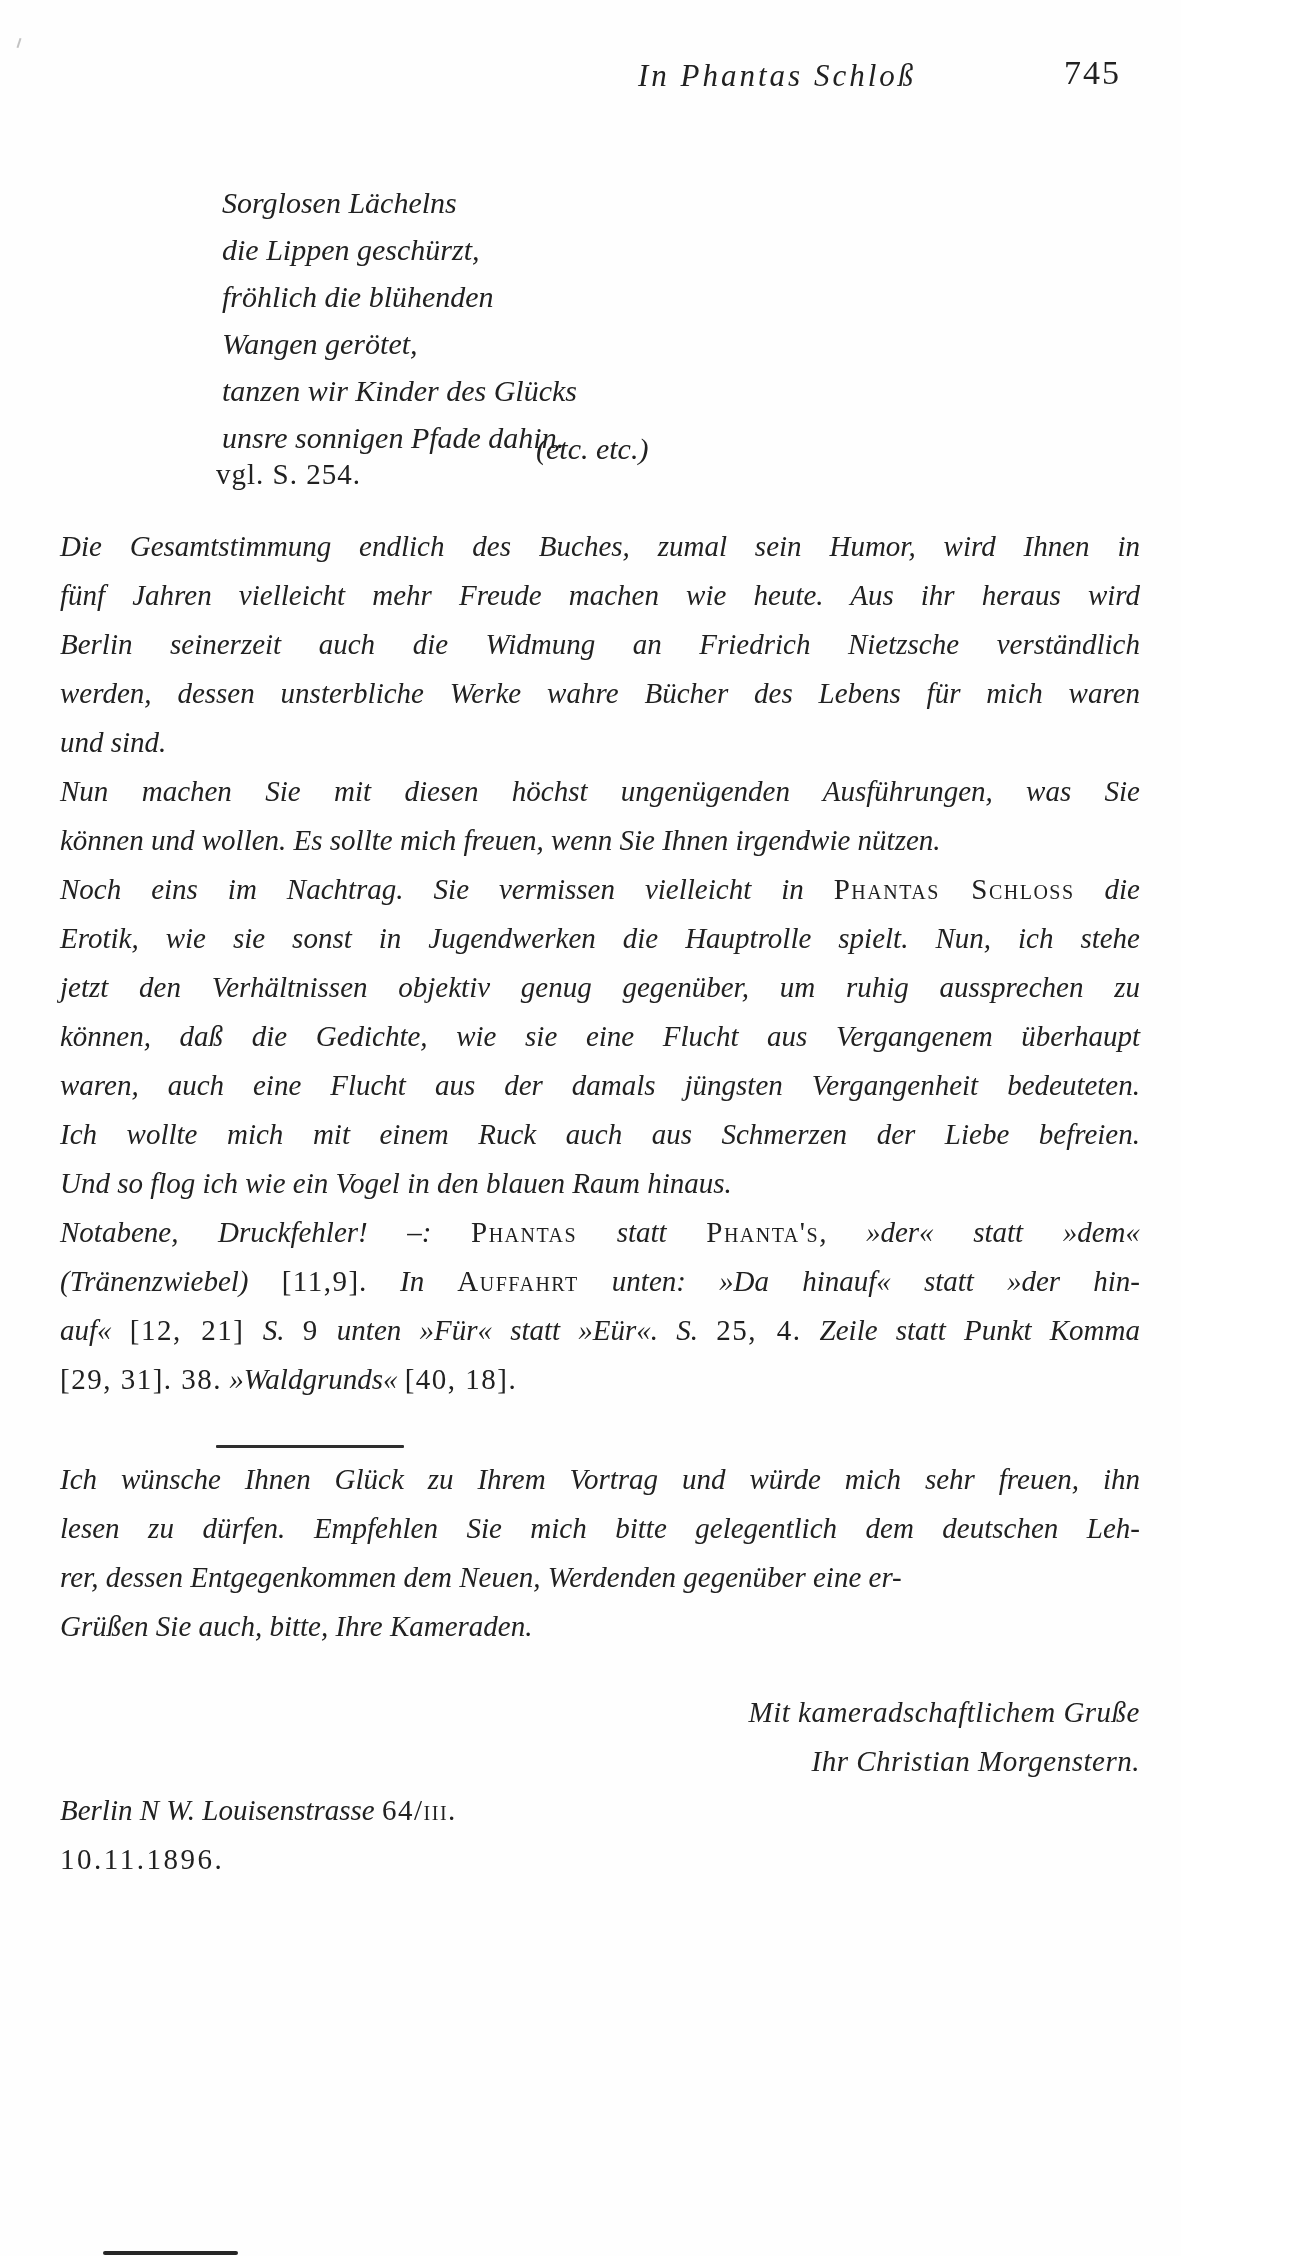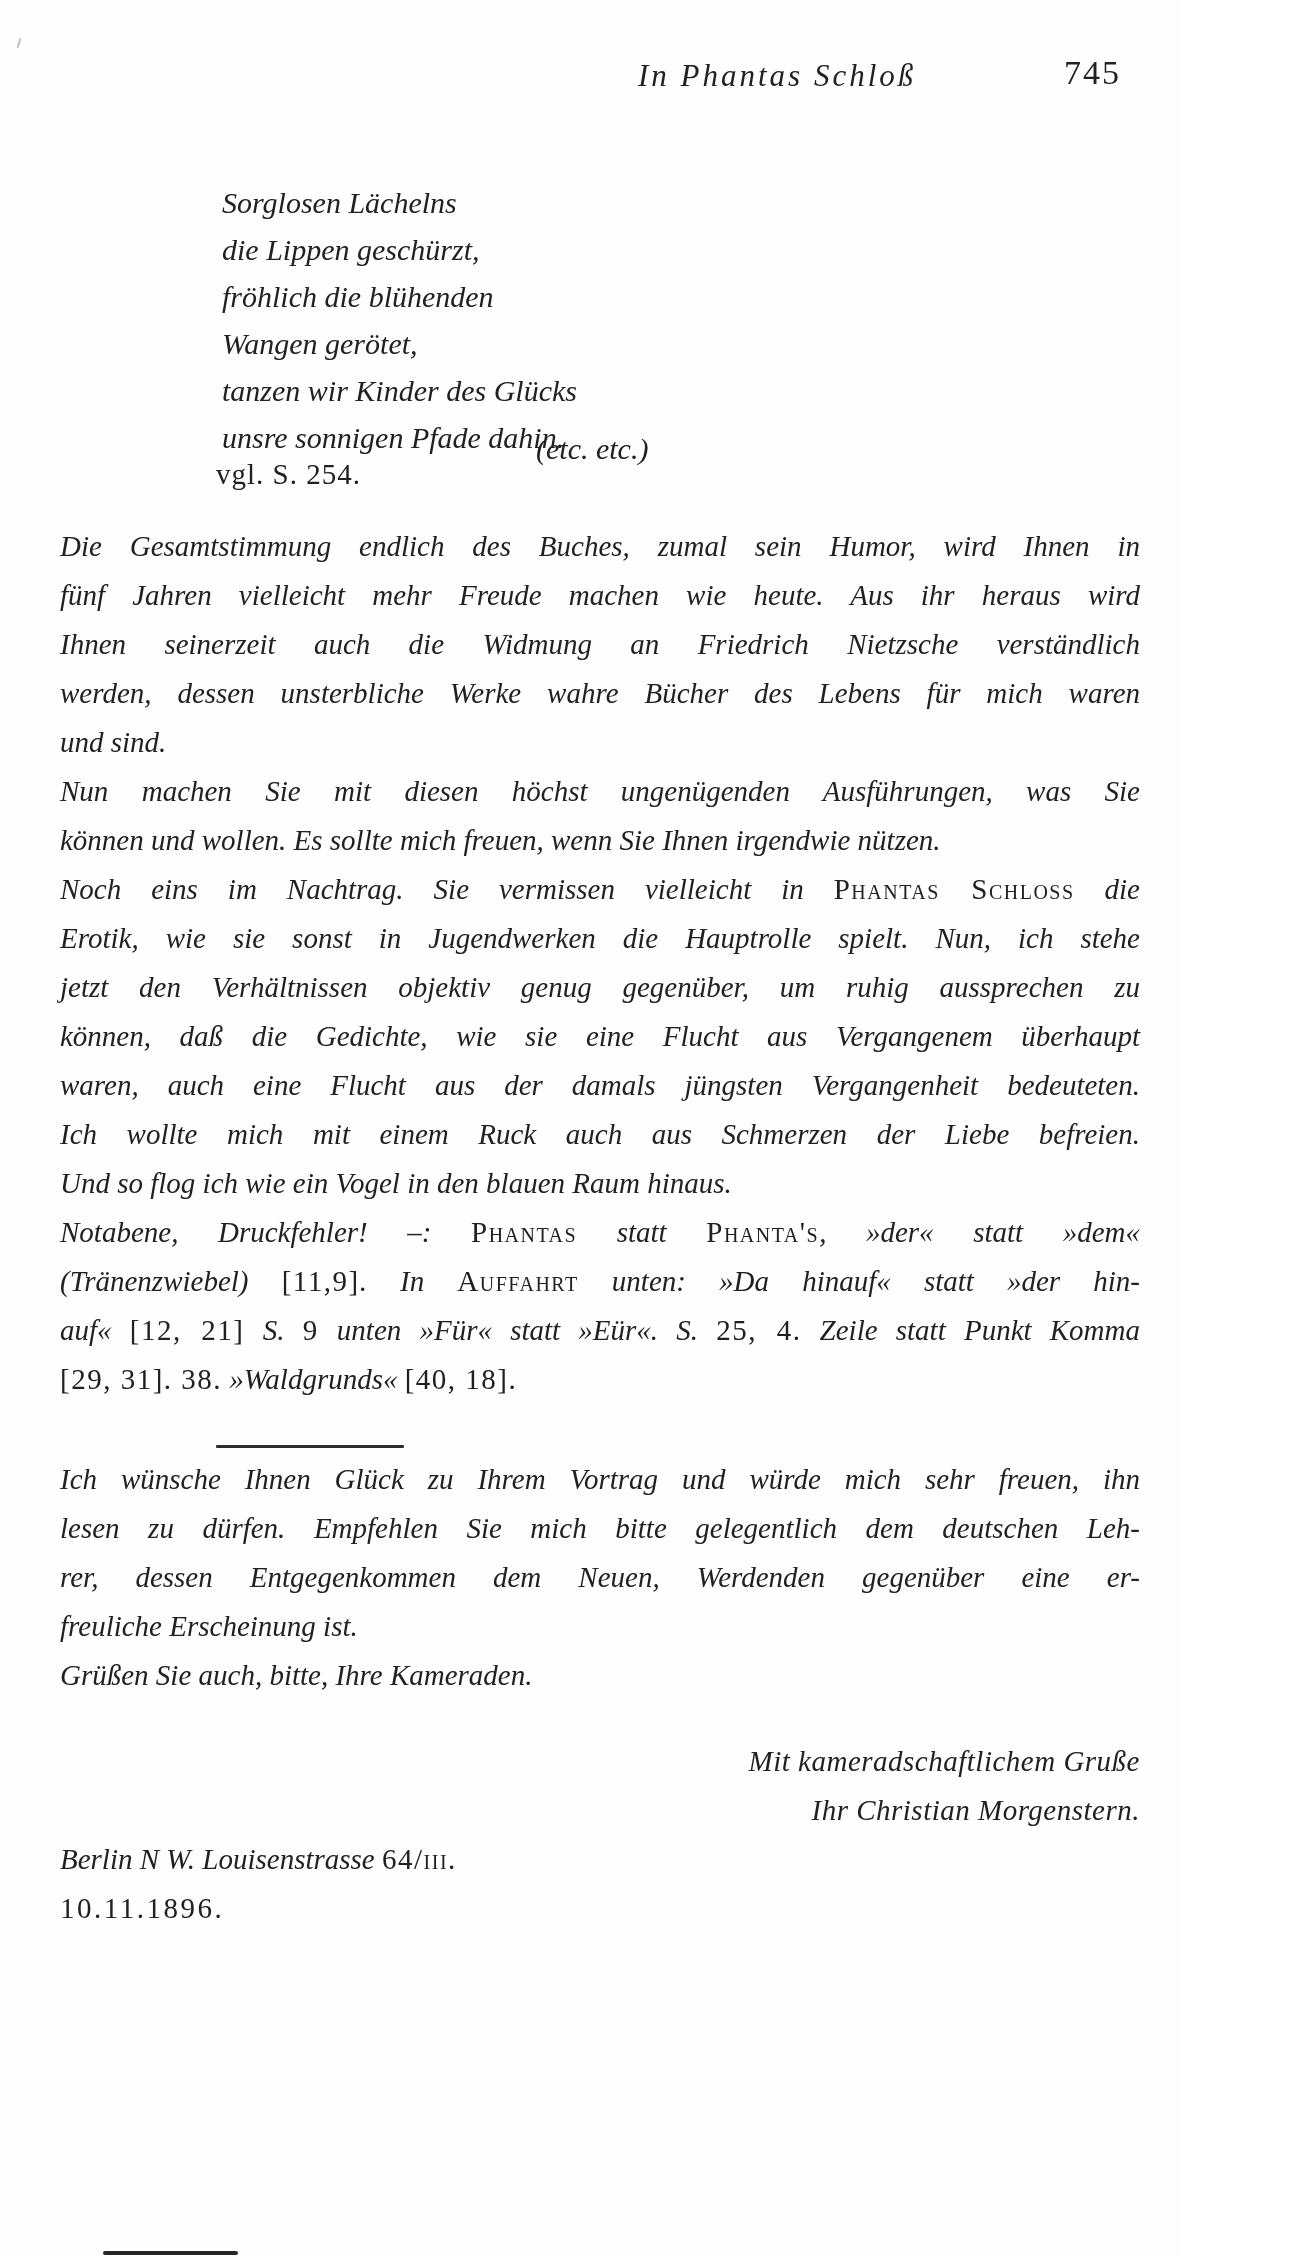--- a/index.html
+++ b/index.html
@@ -75,21 +75,21 @@
       <div class="line"><span class="seg">tanzen wir Kinder des Glücks</span></div>
       <div class="line"><span class="seg">unsre sonnigen Pfade dahin.</span></div>
     </div>
   <div class="etc-note">(etc. etc.)</div>
   <div class="ref-note">vgl. S. 254.</div>
 
   <div class="bodytext">
     <div class="para">
         <div class="line"><span class="seg">Die Gesamtstimmung endlich des Buches, zumal sein Humor, wird Ihnen in</span></div>
         <div class="line"><span class="seg">fünf Jahren vielleicht mehr Freude machen wie heute. Aus ihr heraus wird</span></div>
-        <div class="line"><span class="seg">Ihnen seinerzeit auch die Widmung an Friedrich Nietzsche verständlich</span></div>
+        <div class="line"><span class="seg">Berlin seinerzeit auch die Widmung an Friedrich Nietzsche verständlich</span></div>
         <div class="line"><span class="seg">werden, dessen unsterbliche Werke wahre Bücher des Lebens für mich waren</span></div>
         <div class="line"><span class="seg">und sind.</span></div>
       </div>
     <div class="para">
         <div class="line"><span class="seg">Nun machen Sie mit diesen höchst ungenügenden Ausführungen, was Sie</span></div>
         <div class="line"><span class="seg">können und wollen. Es sollte mich freuen, wenn Sie Ihnen irgendwie nützen.</span></div>
       </div>
     <div class="para">
         <div class="line"><span class="seg">Noch eins im Nachtrag. Sie vermissen vielleicht in </span><span class="seg sc">Phantas Schloss</span><span class="seg"> die</span></div>
         <div class="line"><span class="seg">Erotik, wie sie sonst in Jugendwerken die Hauptrolle spielt. Nun, ich stehe</span></div>
@@ -105,21 +105,20 @@
         <div class="line"><span class="seg">auf« </span><span class="seg up">[12, 21]</span><span class="seg"> S. </span><span class="seg up">9</span><span class="seg"> unten »Für« statt »Eür«. S. </span><span class="seg up">25, 4.</span><span class="seg"> Zeile statt Punkt Komma</span></div>
         <div class="line"><span class="seg up">[29, 31]. 38.</span><span class="seg"> »Waldgrunds« </span><span class="seg up">[40, 18].</span></div>
       </div>
 
     <div class="divider"></div>
 
     <div class="para after-divider">
         <div class="line"><span class="seg">Ich wünsche Ihnen Glück zu Ihrem Vortrag und würde mich sehr freuen, ihn</span></div>
         <div class="line"><span class="seg">lesen zu dürfen. Empfehlen Sie mich bitte gelegentlich dem deutschen Leh-</span></div>
         <div class="line"><span class="seg">rer, dessen Entgegenkommen dem Neuen, Werdenden gegenüber eine er-</span></div>
-        <div class="line"><span class="seg">freuliche Erscheinung ist.</span></div>
       </div>
     <div class="para">
         <div class="line"><span class="seg">Grüßen Sie auch, bitte, Ihre Kameraden.</span></div>
       </div>
 
     <div class="closing">
         <div class="line"><span class="seg">Mit kameradschaftlichem Gruße</span></div>
         <div class="line"><span class="seg">Ihr Christian Morgenstern.</span></div>
       </div>
 

